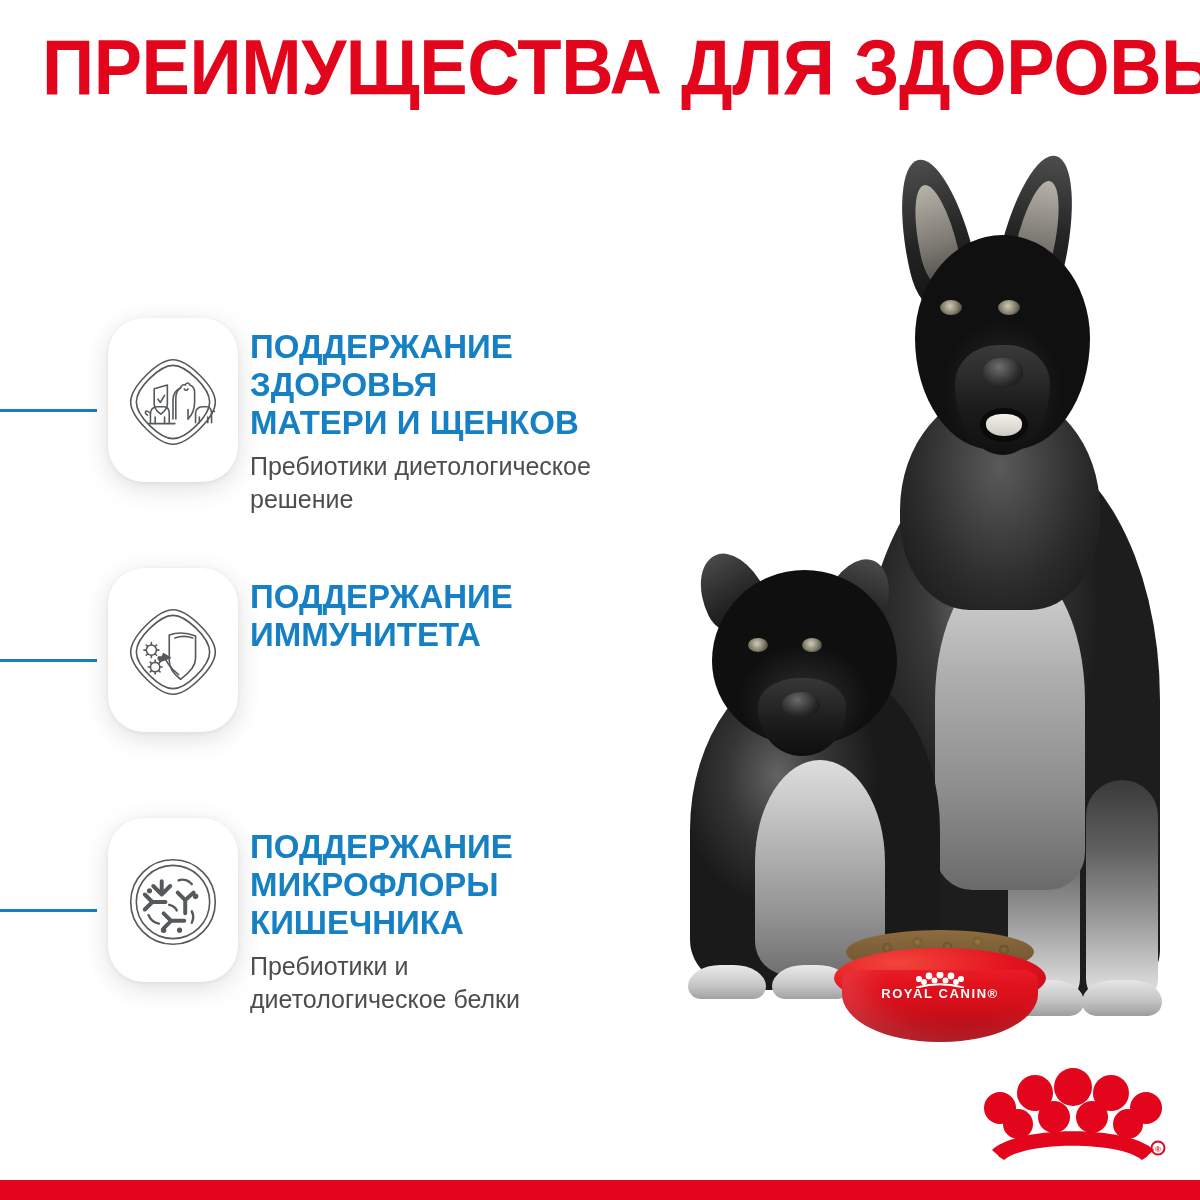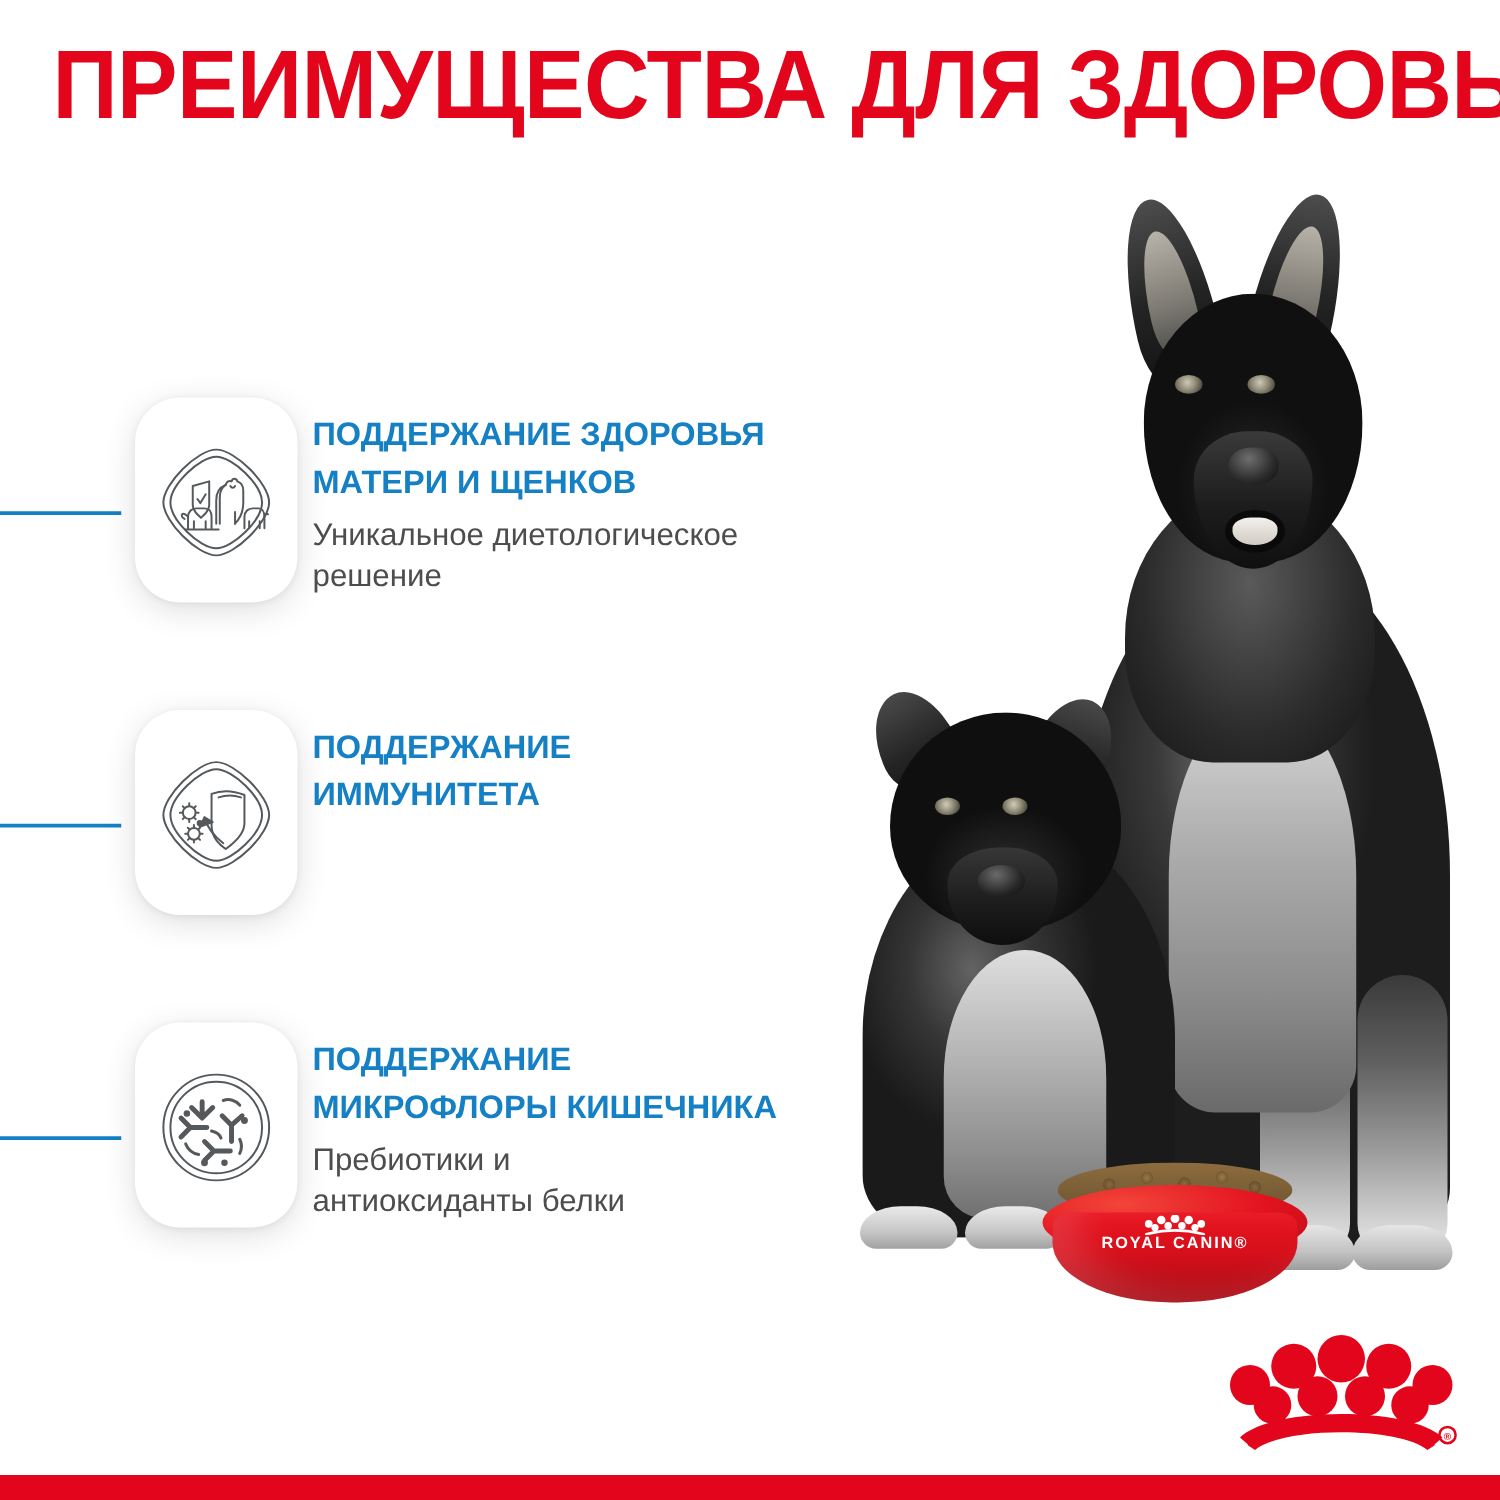--- a/index.html
+++ b/index.html
@@ -284,21 +284,21 @@
     width: 430px;
   }
   .benefit-text.t1 { top: 328px; }
   .benefit-text.t2 { top: 578px; }
   .benefit-text.t3 { top: 828px; }
 
   .benefit-heading {
     color: #1580c4;
     font-family: "Liberation Sans Narrow", "Liberation Sans", sans-serif;
     font-weight: 700;
-    font-size: 26px;
+    font-size: 33px;
     line-height: 38px;
     letter-spacing: 0px;
     margin: 0 0 8px 0;
     white-space: pre-line;
   }
   .benefit-sub {
     color: #4d4d4d;
     font-family: "Liberation Sans", "DejaVu Sans", sans-serif;
     font-weight: 400;
     font-size: 25px;
@@ -415,21 +415,21 @@
         <path d="M91,62 C92,60 93,59 94,60"></path>
         <path d="M78,72 L78,66 M87,72 L87,66"></path>
 
         <path d="M24,73 L52,73"></path>
       </g>
     </svg>
   </div>
   <div class="benefit-text t1">
     <p class="benefit-heading">ПОДДЕРЖАНИЕ ЗДОРОВЬЯ
 МАТЕРИ И ЩЕНКОВ</p>
-    <p class="benefit-sub">Уникальное диетологическое
+    <p class="benefit-sub">Пребиотики диетологическое
 решение</p>
   </div>
 
   <div class="connector c2"></div>
   <div class="benefit b2">
     <svg class="benefit-icon" viewBox="0 0 100 100">
       <g fill="none" stroke="#55595c" stroke-width="1.7" stroke-linejoin="round" stroke-linecap="round">
         <path d="M50,5 C66,5 95,34 95,50 C95,66 66,95 50,95 C34,95 5,66 5,50 C5,34 34,5 50,5 Z"></path>
         <path d="M50,11 C64,11 89,35 89,50 C89,65 64,89 50,89 C36,89 11,65 11,50 C11,35 36,11 50,11 Z"></path>
 
@@ -478,21 +478,21 @@
         <circle cx="40" cy="80" r="2.1" fill="#55595c"></circle>
         <circle cx="25" cy="38" r="1.9" fill="#55595c"></circle>
         <circle cx="57" cy="80" r="1.9" fill="#55595c"></circle>
       </g>
     </svg>
   </div>
   <div class="benefit-text t3">
     <p class="benefit-heading">ПОДДЕРЖАНИЕ
 МИКРОФЛОРЫ КИШЕЧНИКА</p>
     <p class="benefit-sub">Пребиотики и
-антиоксиданты белки</p>
+диетологическое белки</p>
   </div>
 
   <svg class="brand-logo" viewBox="0 0 190 98">
     <g fill="#e3051b">
       <circle cx="22" cy="46" r="16"></circle>
       <circle cx="57" cy="31" r="18"></circle>
       <circle cx="95" cy="25" r="19"></circle>
       <circle cx="133" cy="31" r="18"></circle>
       <circle cx="168" cy="46" r="16"></circle>
       <circle cx="40" cy="62" r="15"></circle>

